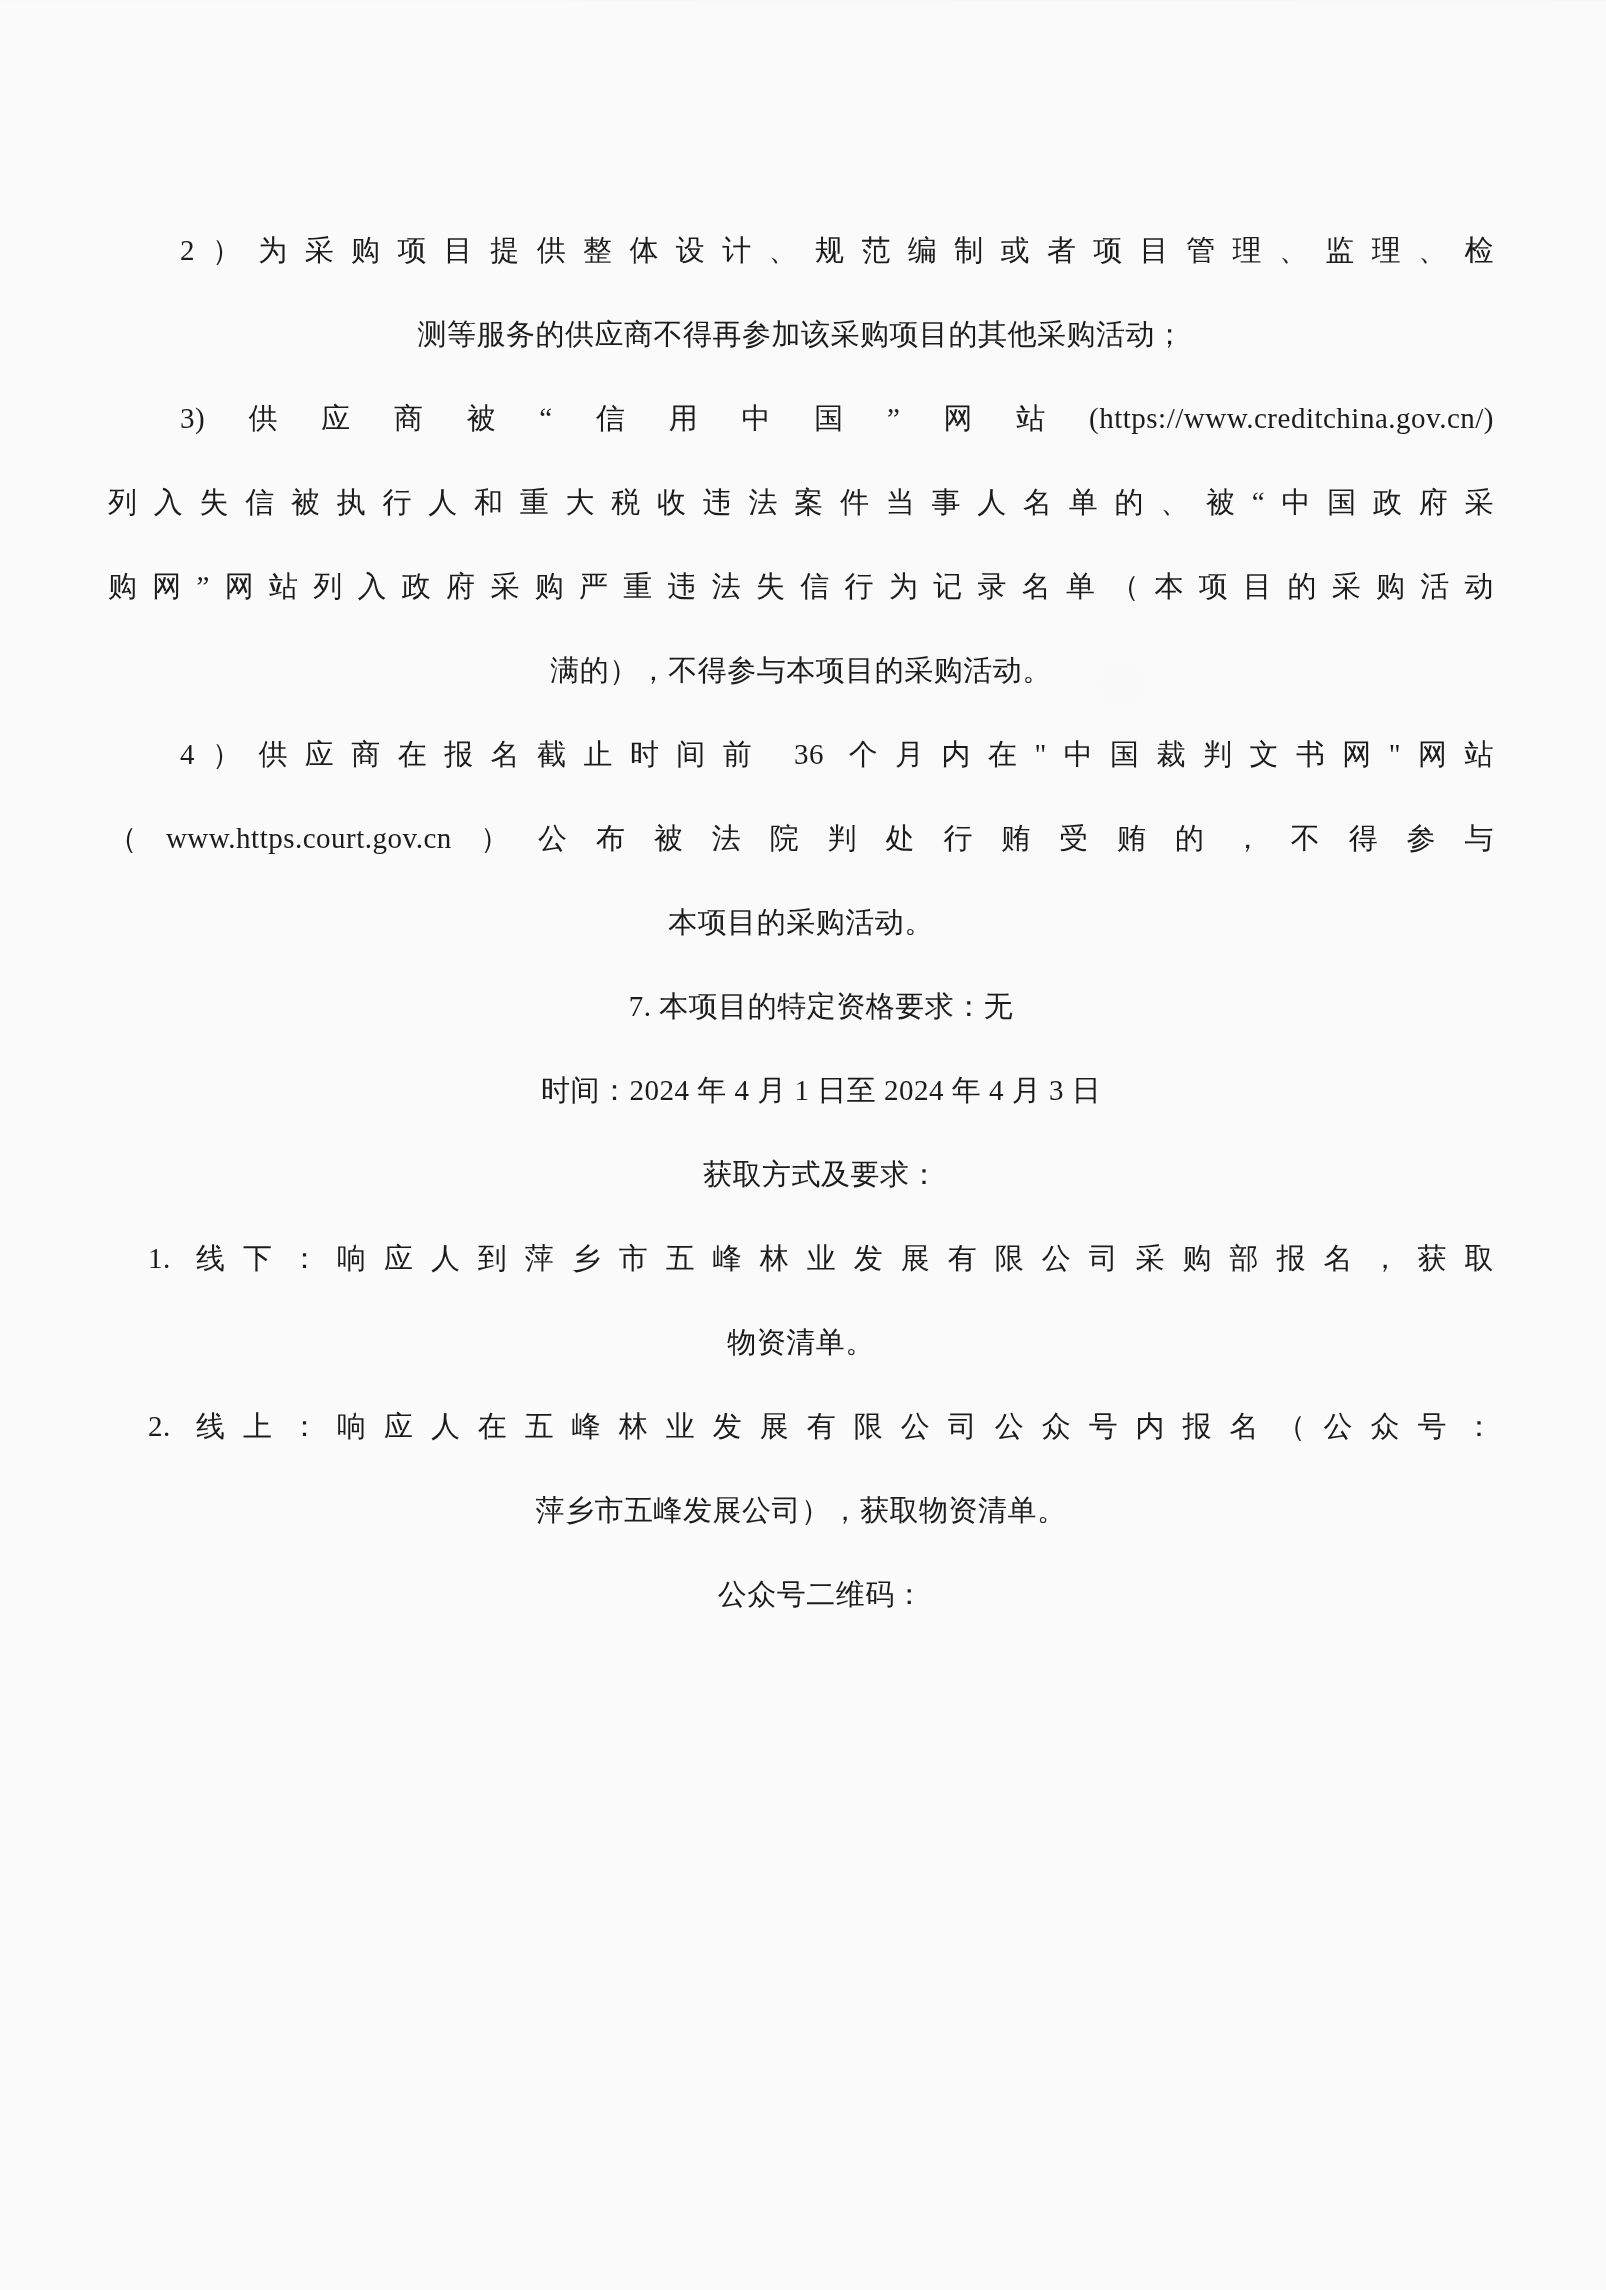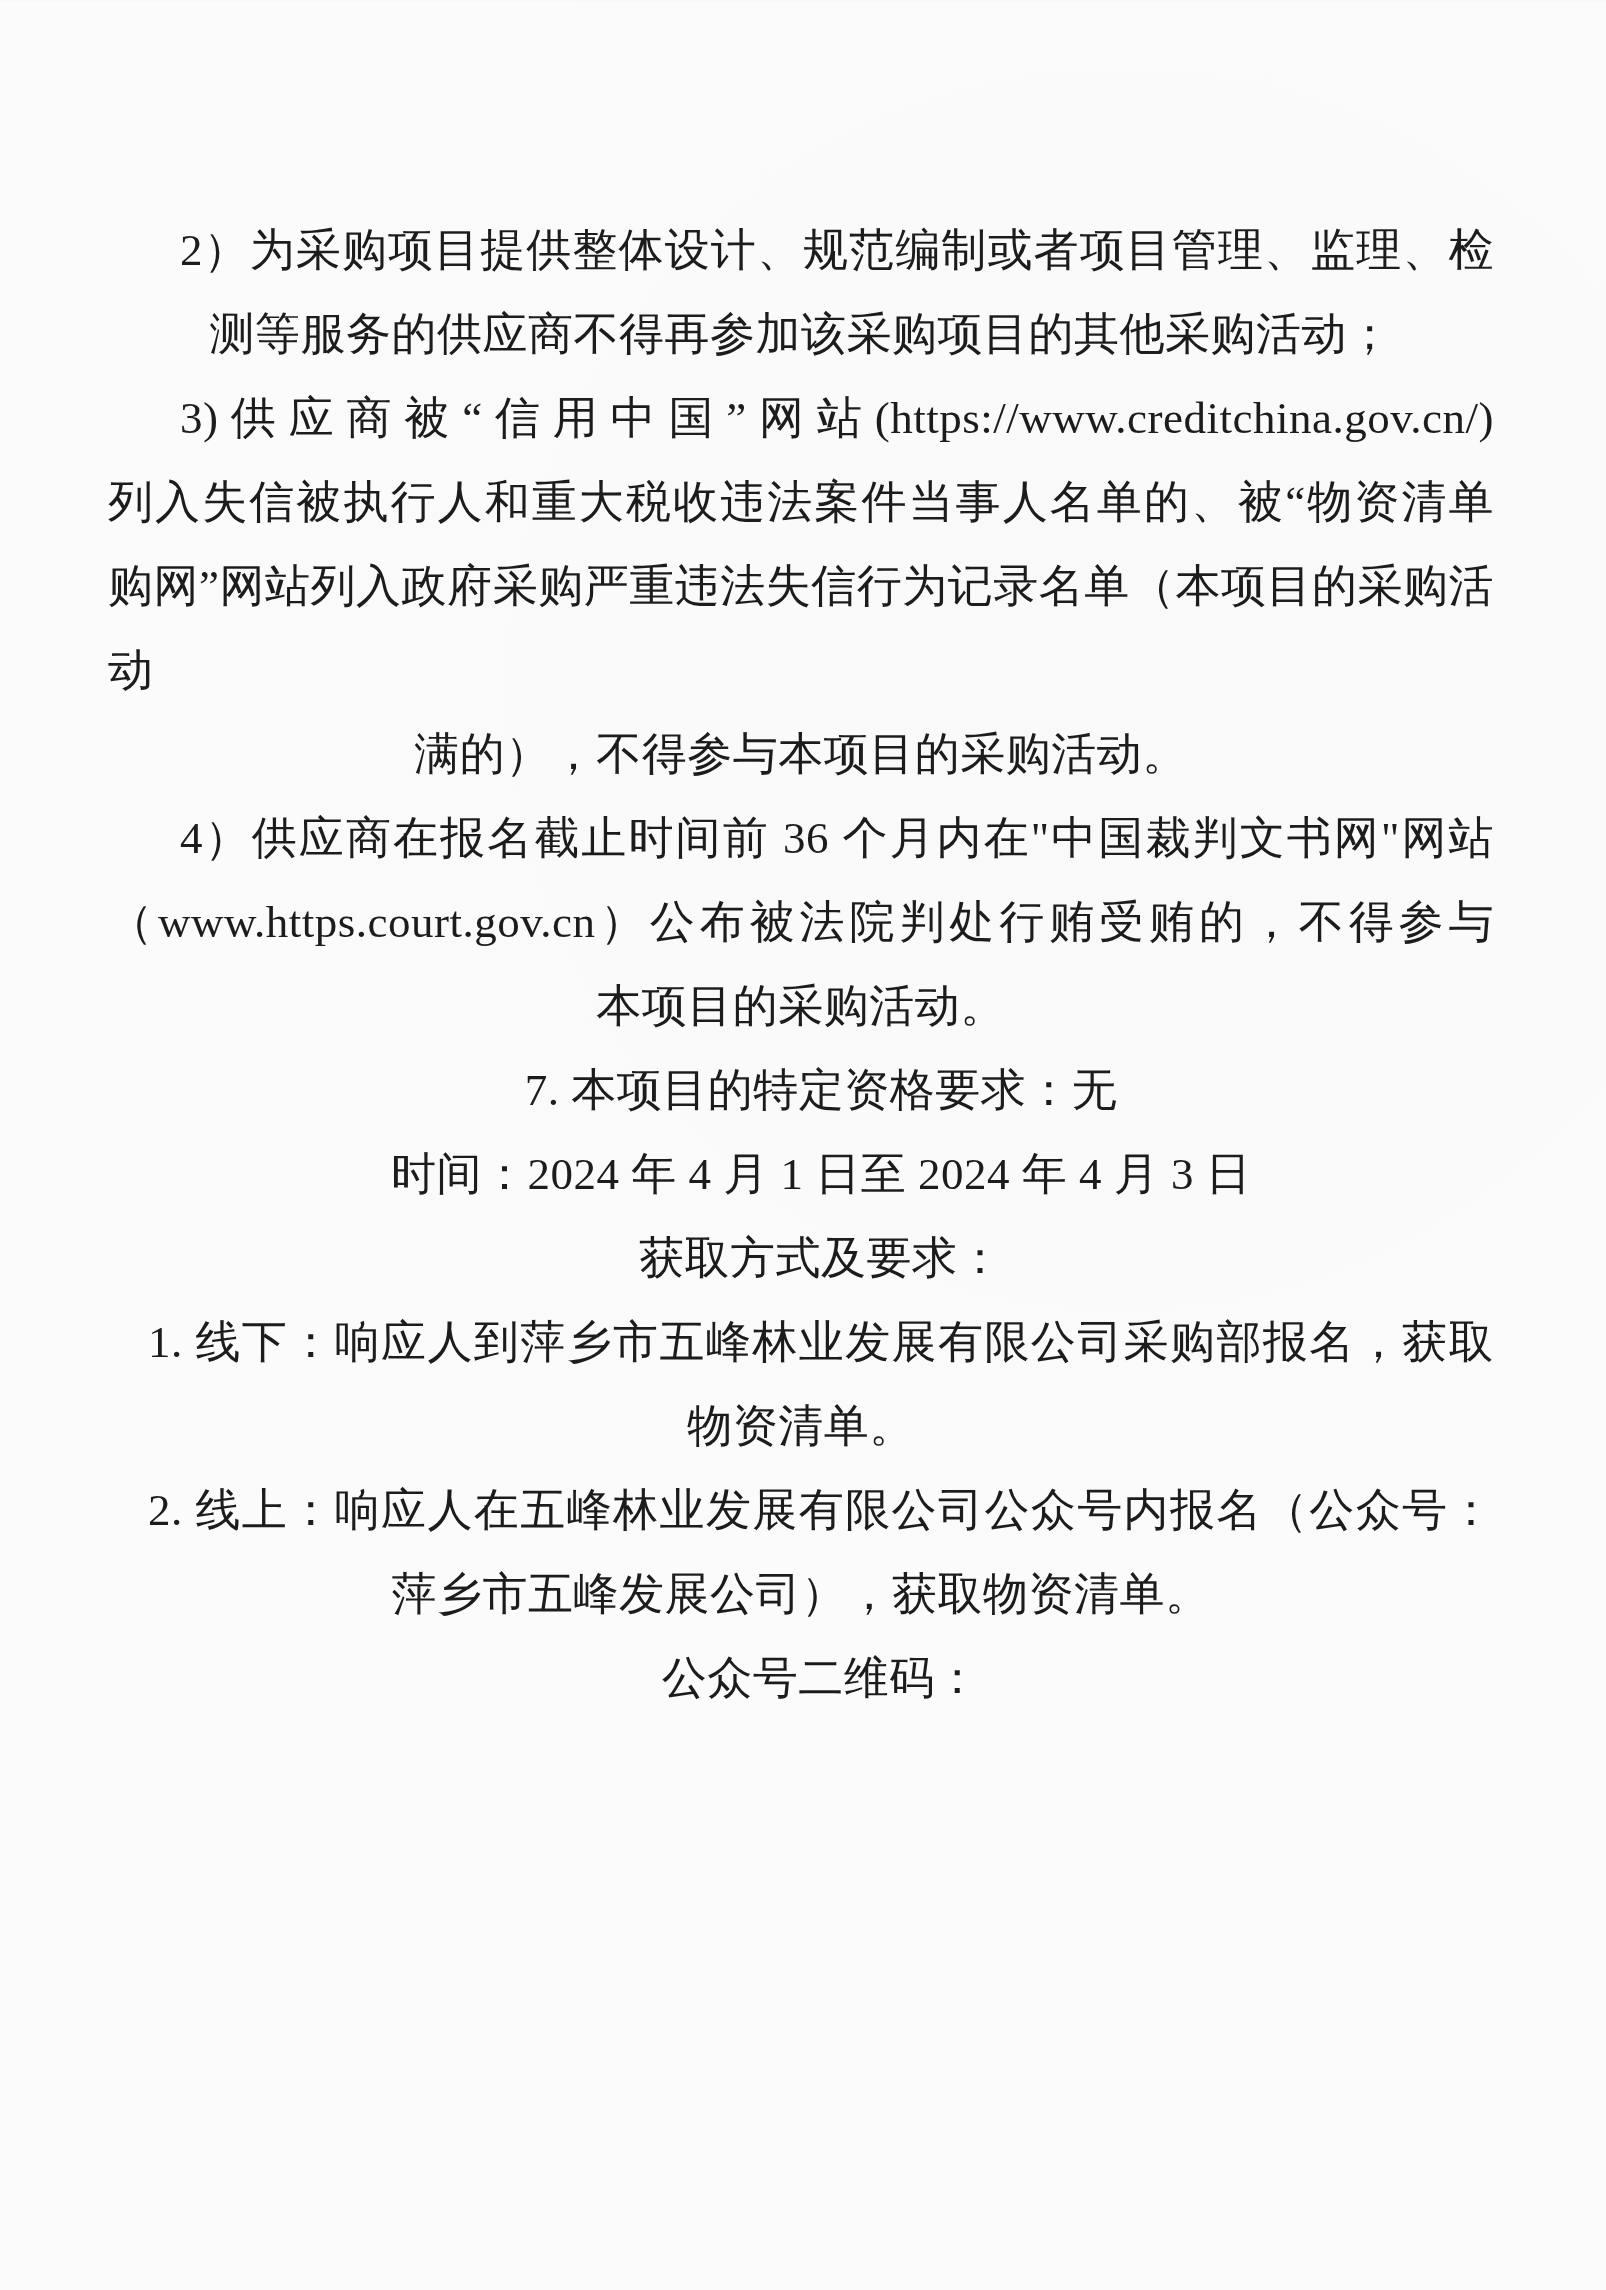--- a/index.html
+++ b/index.html
@@ -12,21 +12,21 @@
     width:1606px;
     height:2290px;
     margin:0 auto;
     background:var(--paper);
     
     background-image:
       linear-gradient(180deg, rgba(0,0,0,0.012) 0 2px, transparent 2px 90px),
       radial-gradient(circle at 70% 30%, rgba(0,0,0,0.008), transparent 60%);
     color:var(--ink);
     font-family:"Liberation Serif","DejaVu Serif",serif;
-    font-size:45px;
+    font-size:29px;
     overflow:hidden;
   }
   .textblock{
     position:absolute;
     left:108px;
     right:112px;
     top:208px;
   }
   p.para{
     margin:0;
@@ -56,21 +56,21 @@
 <div class="page">
   <div class="textblock">
 
     <p class="para">
       <span class="line fill indent-sub">2）为采购项目提供整体设计、规范编制或者项目管理、监理、检</span>
       <span class="line">测等服务的供应商不得再参加该采购项目的其他采购活动；</span>
     </p>
 
     <p class="para">
       <span class="line fill indent-sub">3)供应商被“信用中国”网站(https://www.creditchina.gov.cn/)</span>
-      <span class="line fill">列入失信被执行人和重大税收违法案件当事人名单的、被“物资清单</span>
+      <span class="line fill">列入失信被执行人和重大税收违法案件当事人名单的、被“中国政府采</span>
       <span class="line fill">购网”网站列入政府采购严重违法失信行为记录名单（本项目的采购活动</span>
       <span class="line">满的），不得参与本项目的采购活动。</span>
     </p>
 
     <p class="para">
       <span class="line fill indent-sub">4）供应商在报名截止时间前 36 个月内在"中国裁判文书网"网站</span>
       <span class="line fill">（www.https.court.gov.cn）公布被法院判处行贿受贿的，不得参与</span>
       <span class="line">本项目的采购活动。</span>
     </p>
 

